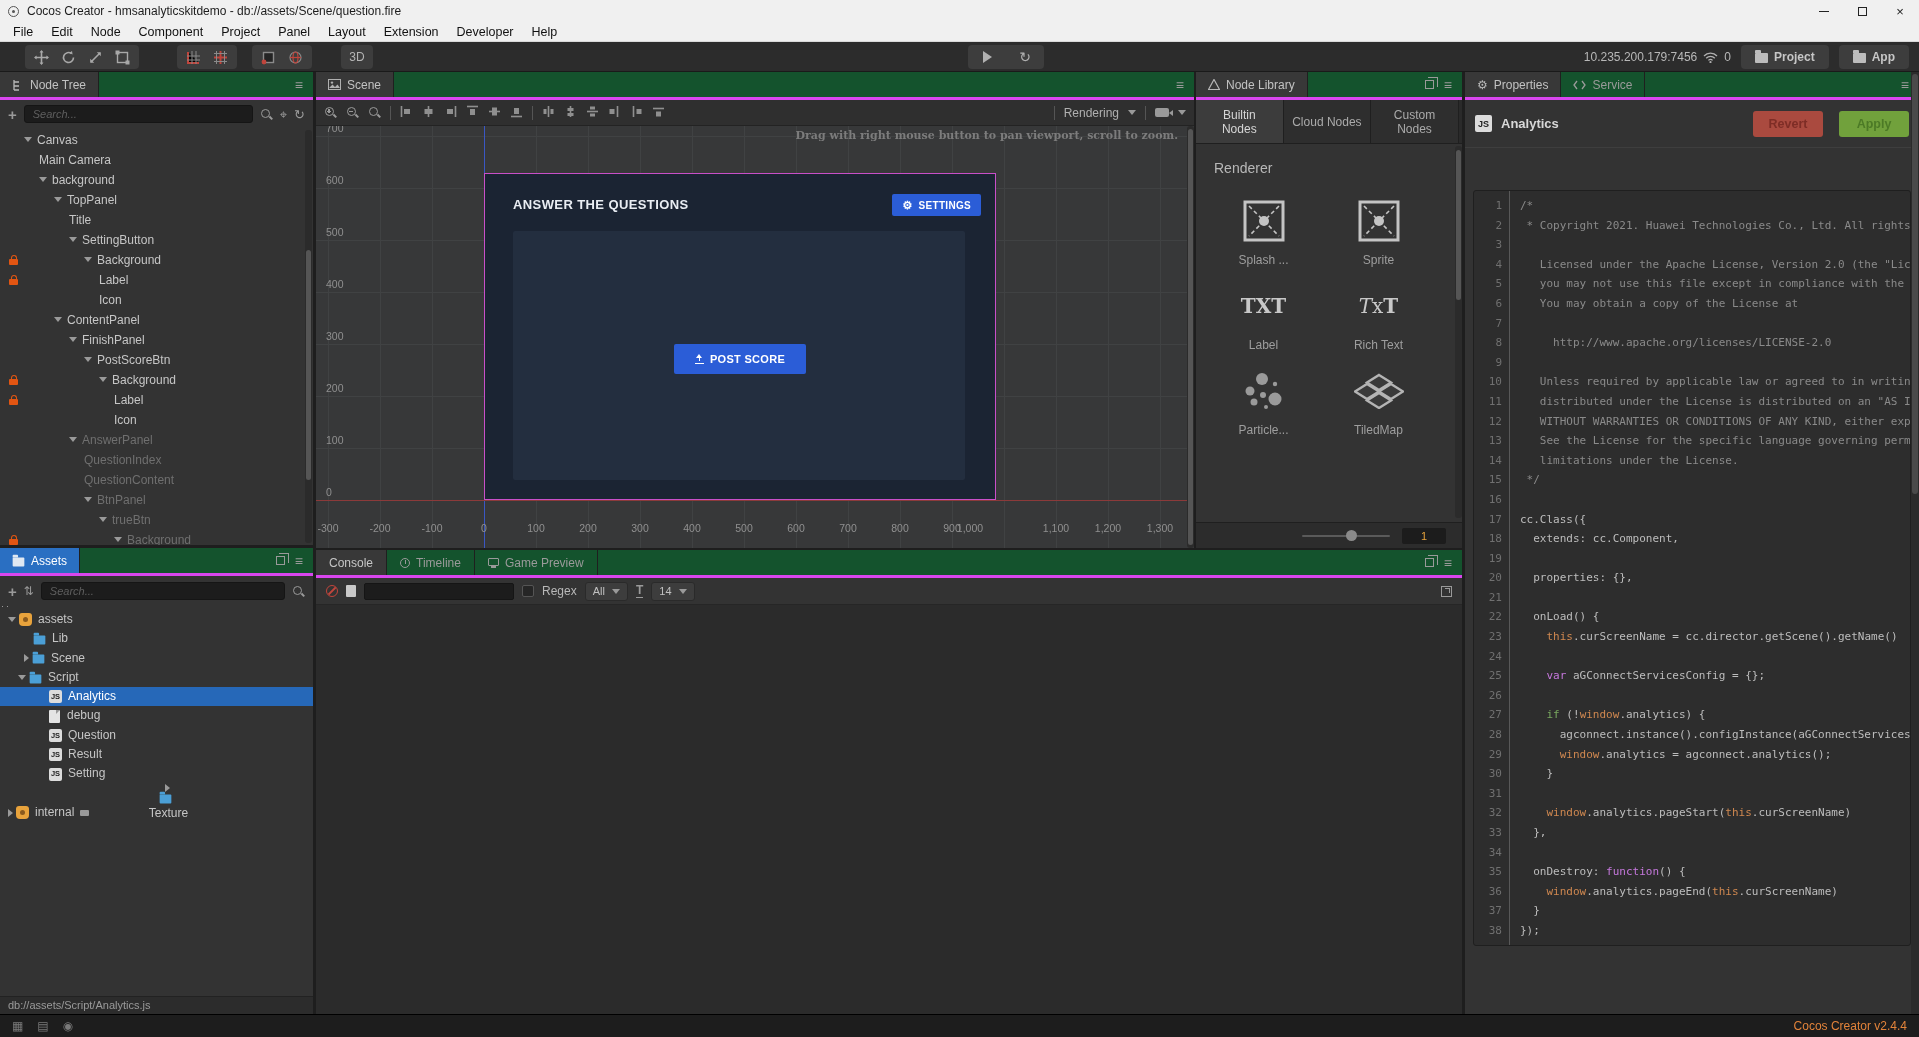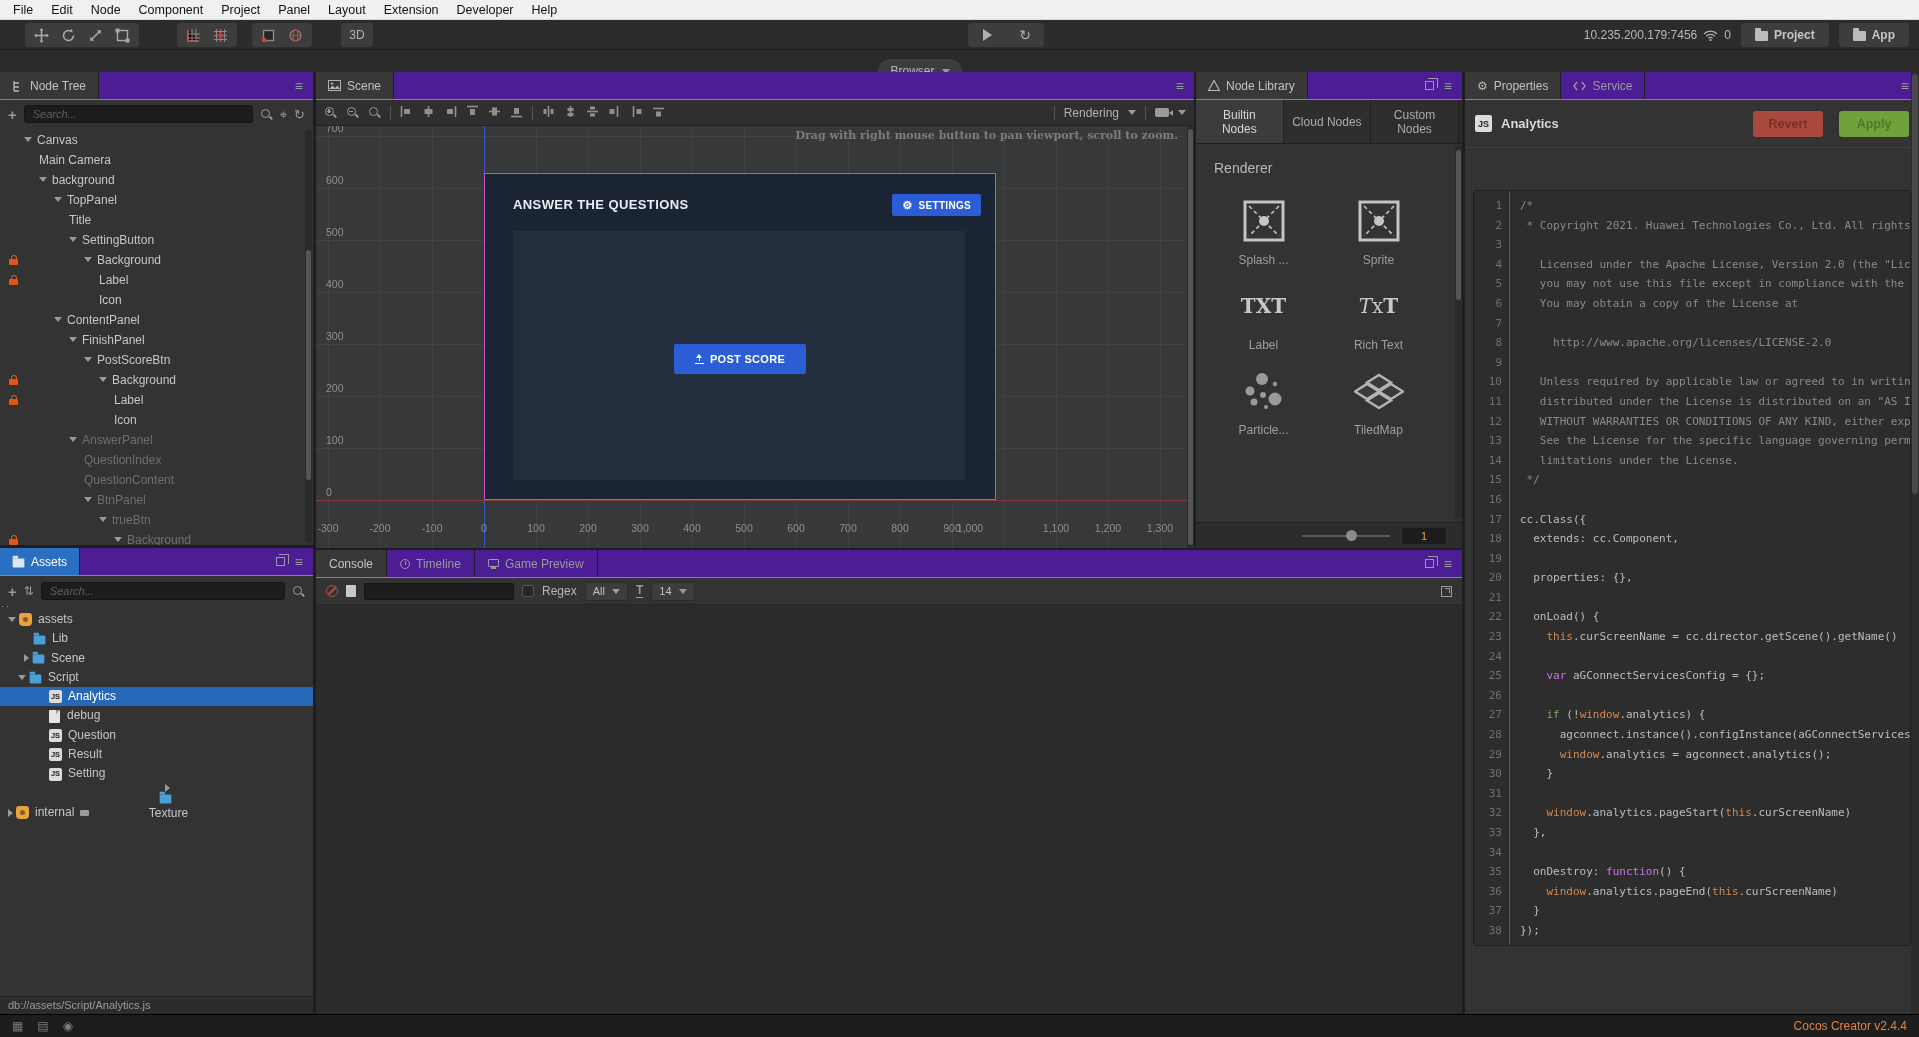--- a/index.html
+++ b/index.html
@@ -43,21 +43,21 @@
   .main { position:absolute; top:72px; left:0; width:1919px; height:942px; display:flex; }
   .left-col { width:316px; border-right:3px solid #1e1e1e; display:flex; flex-direction:column; background:#333; }
   .center-col { width:1146px; display:flex; flex-direction:column; }
   .top-split { height:476px; display:flex; }
   .scene-panel { width:880px; border-right:2px solid #1e1e1e; display:flex; flex-direction:column; background:#333; }
   .library-panel { flex:1; background:#333; display:flex; flex-direction:column; position:relative; }
   .console-panel { flex:1; border-top:2px solid #1e1e1e; background:#333; display:flex; flex-direction:column; }
   .props-panel { width:457px; border-left:3px solid #1e1e1e; background:#333; position:relative; }
 
   
-  .tabbar { height:28px; background:#4c1d95; border-bottom:1px solid #d946ef; display:flex; align-items:stretch; flex:none; }
+  .tabbar { height:28px; background:#14532d; border-bottom:3px solid #d946ef; display:flex; align-items:stretch; flex:none; }
   .ptab { display:flex; align-items:center; gap:6px; padding:0 12px; background:#383838; color:#c2c2c2; font-size:12px; border-right:1px solid #1f1f1f; }
   .ptab.inactive { background:transparent; color:#9a9a9a; }
   .ptab.blue { background:#2a6fc2; color:#fff; }
   .bar-icons { margin-left:auto; display:flex; align-items:center; gap:10px; padding-right:10px; color:#9a9a9a; }
   .hamburger { font-size:14px; color:#9a9a9a; line-height:1; }
   .copy-ic { width:9px; height:9px; border:1px solid #9a9a9a; position:relative; }
   .copy-ic::before { content:''; position:absolute; left:2px; top:-4px; width:9px; height:9px; border:1px solid #9a9a9a; border-left:none; border-bottom:none; }
 
   
   .searchrow { height:28px; display:flex; align-items:center; gap:7px; padding:0 8px; flex:none; }
@@ -184,20 +184,33 @@
   
   .bottombar { position:absolute; left:0; top:1014px; width:1919px; height:23px; background:#1d1d1d; border-top:1px solid #000; display:flex; align-items:center; padding:0 12px; gap:14px; }
   .bb-ic { color:#7a7a7a; font-size:12px; line-height:1; }
   .version { margin-left:auto; font-size:12px; color:#e2833a; }
 </style>
 </head>
 <body>
 
 <div class="app">
 
+  <div class="titlebar">
+    <span class="app-icon"></span>
+    <span class="title">Cocos Creator - hmsanalyticskitdemo - db://assets/Scene/question.fire</span>
+    <div class="win-controls">
+      <span class="win-btn">
+          <span class="wc-min"></span>
+        </span>
+      <span class="win-btn">
+          <span class="wc-max"></span>
+        </span>
+      <span class="win-btn wc-close">×</span>
+    </div>
+  </div>
 
   <div class="menubar" id="menu-items">
       <span class="menu-item">File</span>
       <span class="menu-item">Edit</span>
       <span class="menu-item">Node</span>
       <span class="menu-item">Component</span>
       <span class="menu-item">Project</span>
       <span class="menu-item">Panel</span>
       <span class="menu-item">Layout</span>
       <span class="menu-item">Extension</span>

